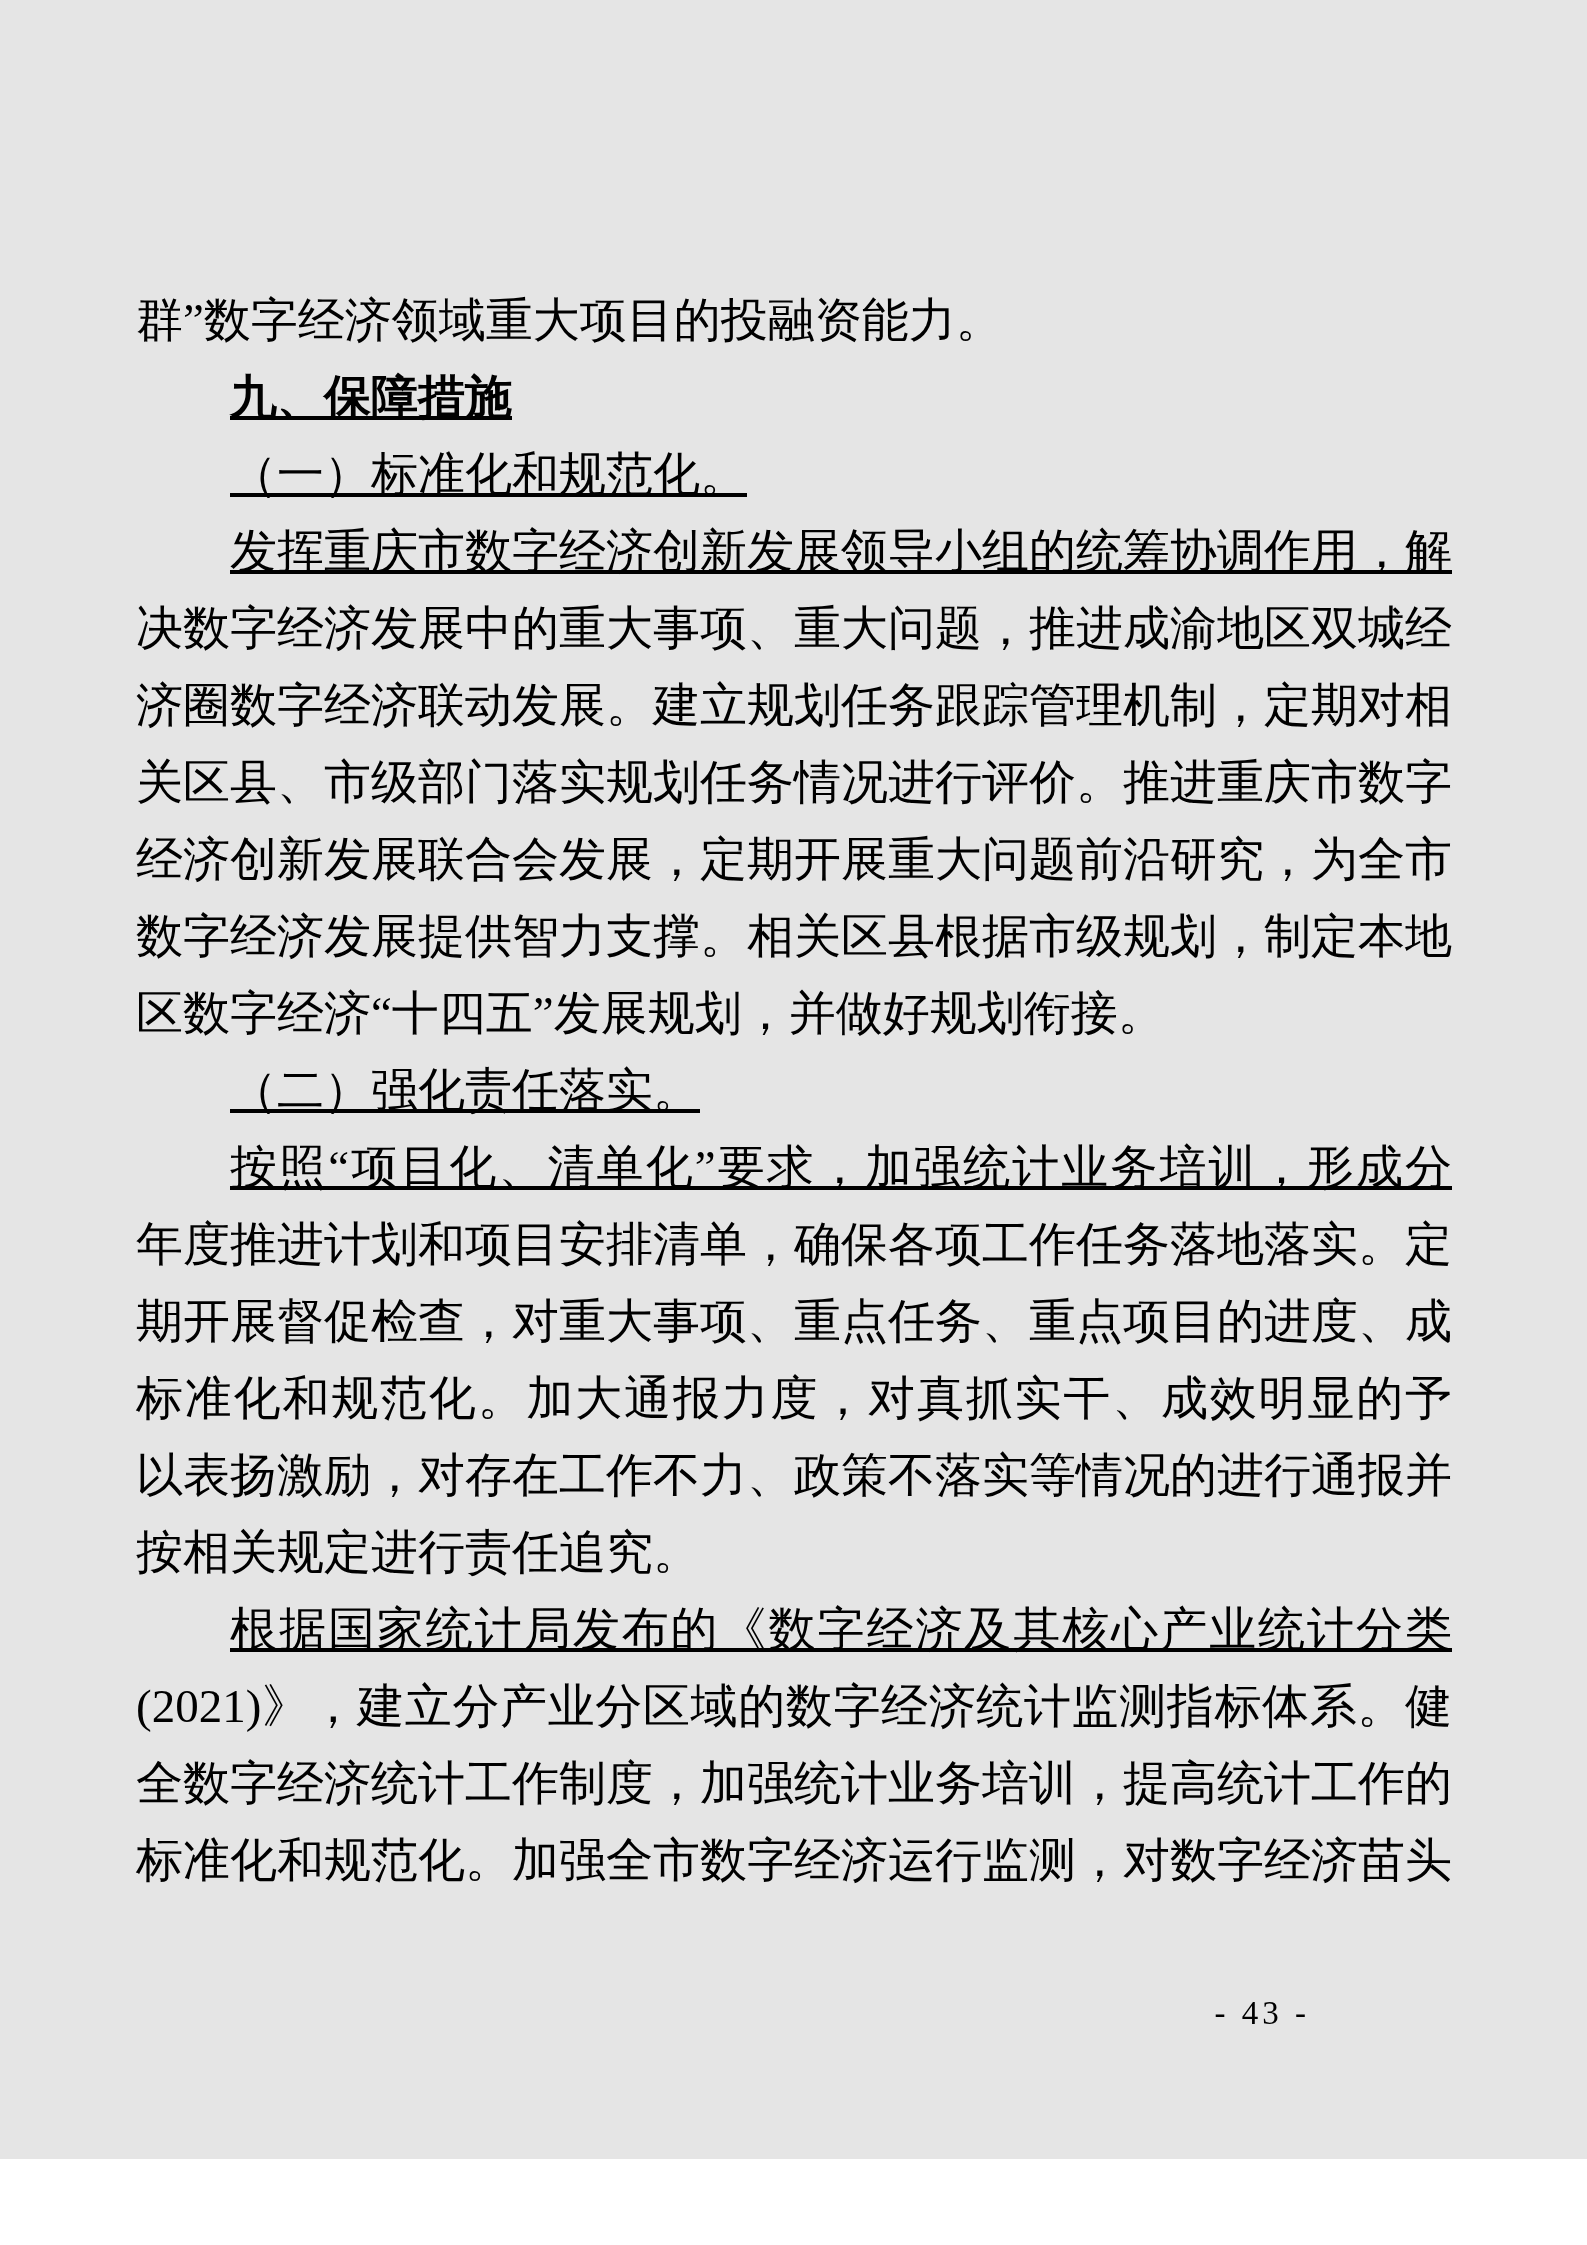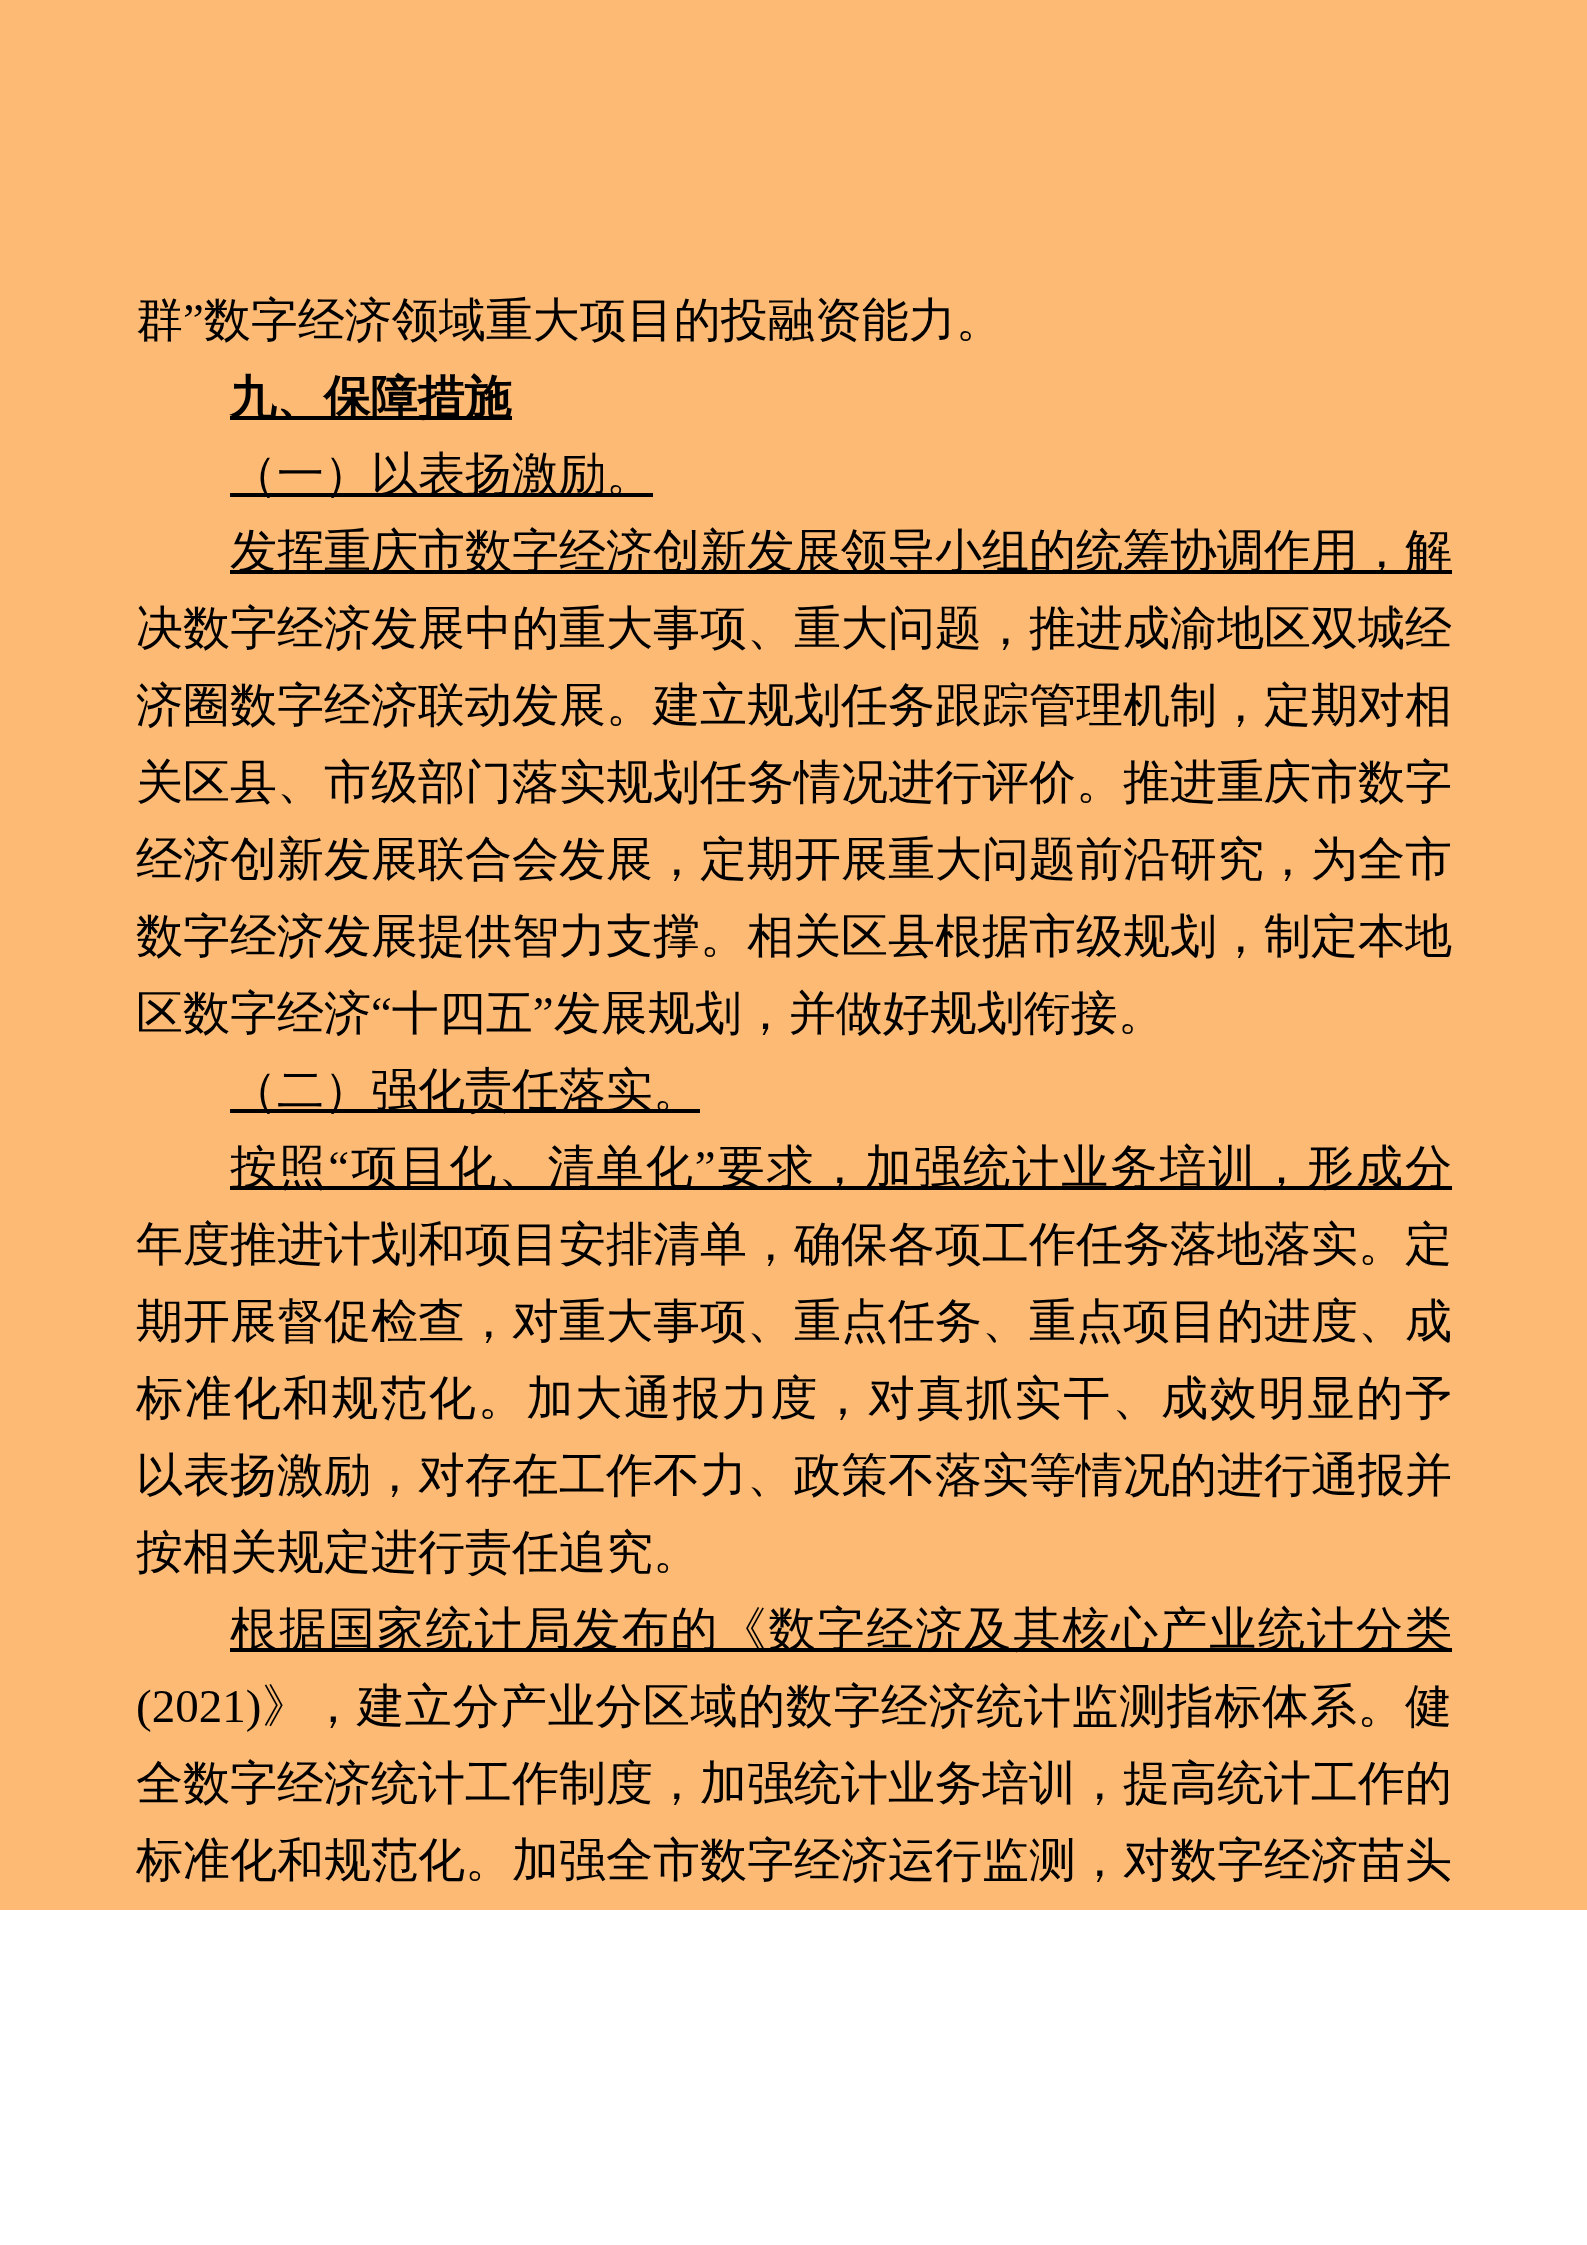--- a/index.html
+++ b/index.html
@@ -3,22 +3,22 @@
 <meta charset="utf-8">
 <style>
   html, body {
     margin: 0;
     padding: 0;
     background: #ffffff;
   }
   .page {
     position: relative;
     width: 1587px;
-    height: 1910px;
-    background: #fdba74;
+    height: 2159px;
+    background: #e5e5e5;
     font-family: "Liberation Serif", "DejaVu Serif", serif;
     color: #000000;
     overflow: hidden;
   }
   .doc-body {
     position: absolute;
     left: 136px;
     top: 282px;
     width: 1316px;
   }
@@ -52,21 +52,21 @@
     letter-spacing: 4px;
   }
 </style>
 </head>
 <body>
 
 <div class="page">
   <div class="doc-body">
       <div class="line">群”数字经济领域重大项目的投融资能力。</div>
       <div class="line indent bold">九、保障措施</div>
-      <div class="line indent">（一）以表扬激励。</div>
+      <div class="line indent">（一）标准化和规范化。</div>
       <div class="line justify indent">发挥重庆市数字经济创新发展领导小组的统筹协调作用，解</div>
       <div class="line justify">决数字经济发展中的重大事项、重大问题，推进成渝地区双城经</div>
       <div class="line justify">济圈数字经济联动发展。建立规划任务跟踪管理机制，定期对相</div>
       <div class="line justify">关区县、市级部门落实规划任务情况进行评价。推进重庆市数字</div>
       <div class="line justify">经济创新发展联合会发展，定期开展重大问题前沿研究，为全市</div>
       <div class="line justify">数字经济发展提供智力支撑。相关区县根据市级规划，制定本地</div>
       <div class="line">区数字经济“十四五”发展规划，并做好规划衔接。</div>
       <div class="line indent">（二）强化责任落实。</div>
       <div class="line justify indent">按照“项目化、清单化”要求，加强统计业务培训，形成分</div>
       <div class="line justify">年度推进计划和项目安排清单，确保各项工作任务落地落实。定</div>

